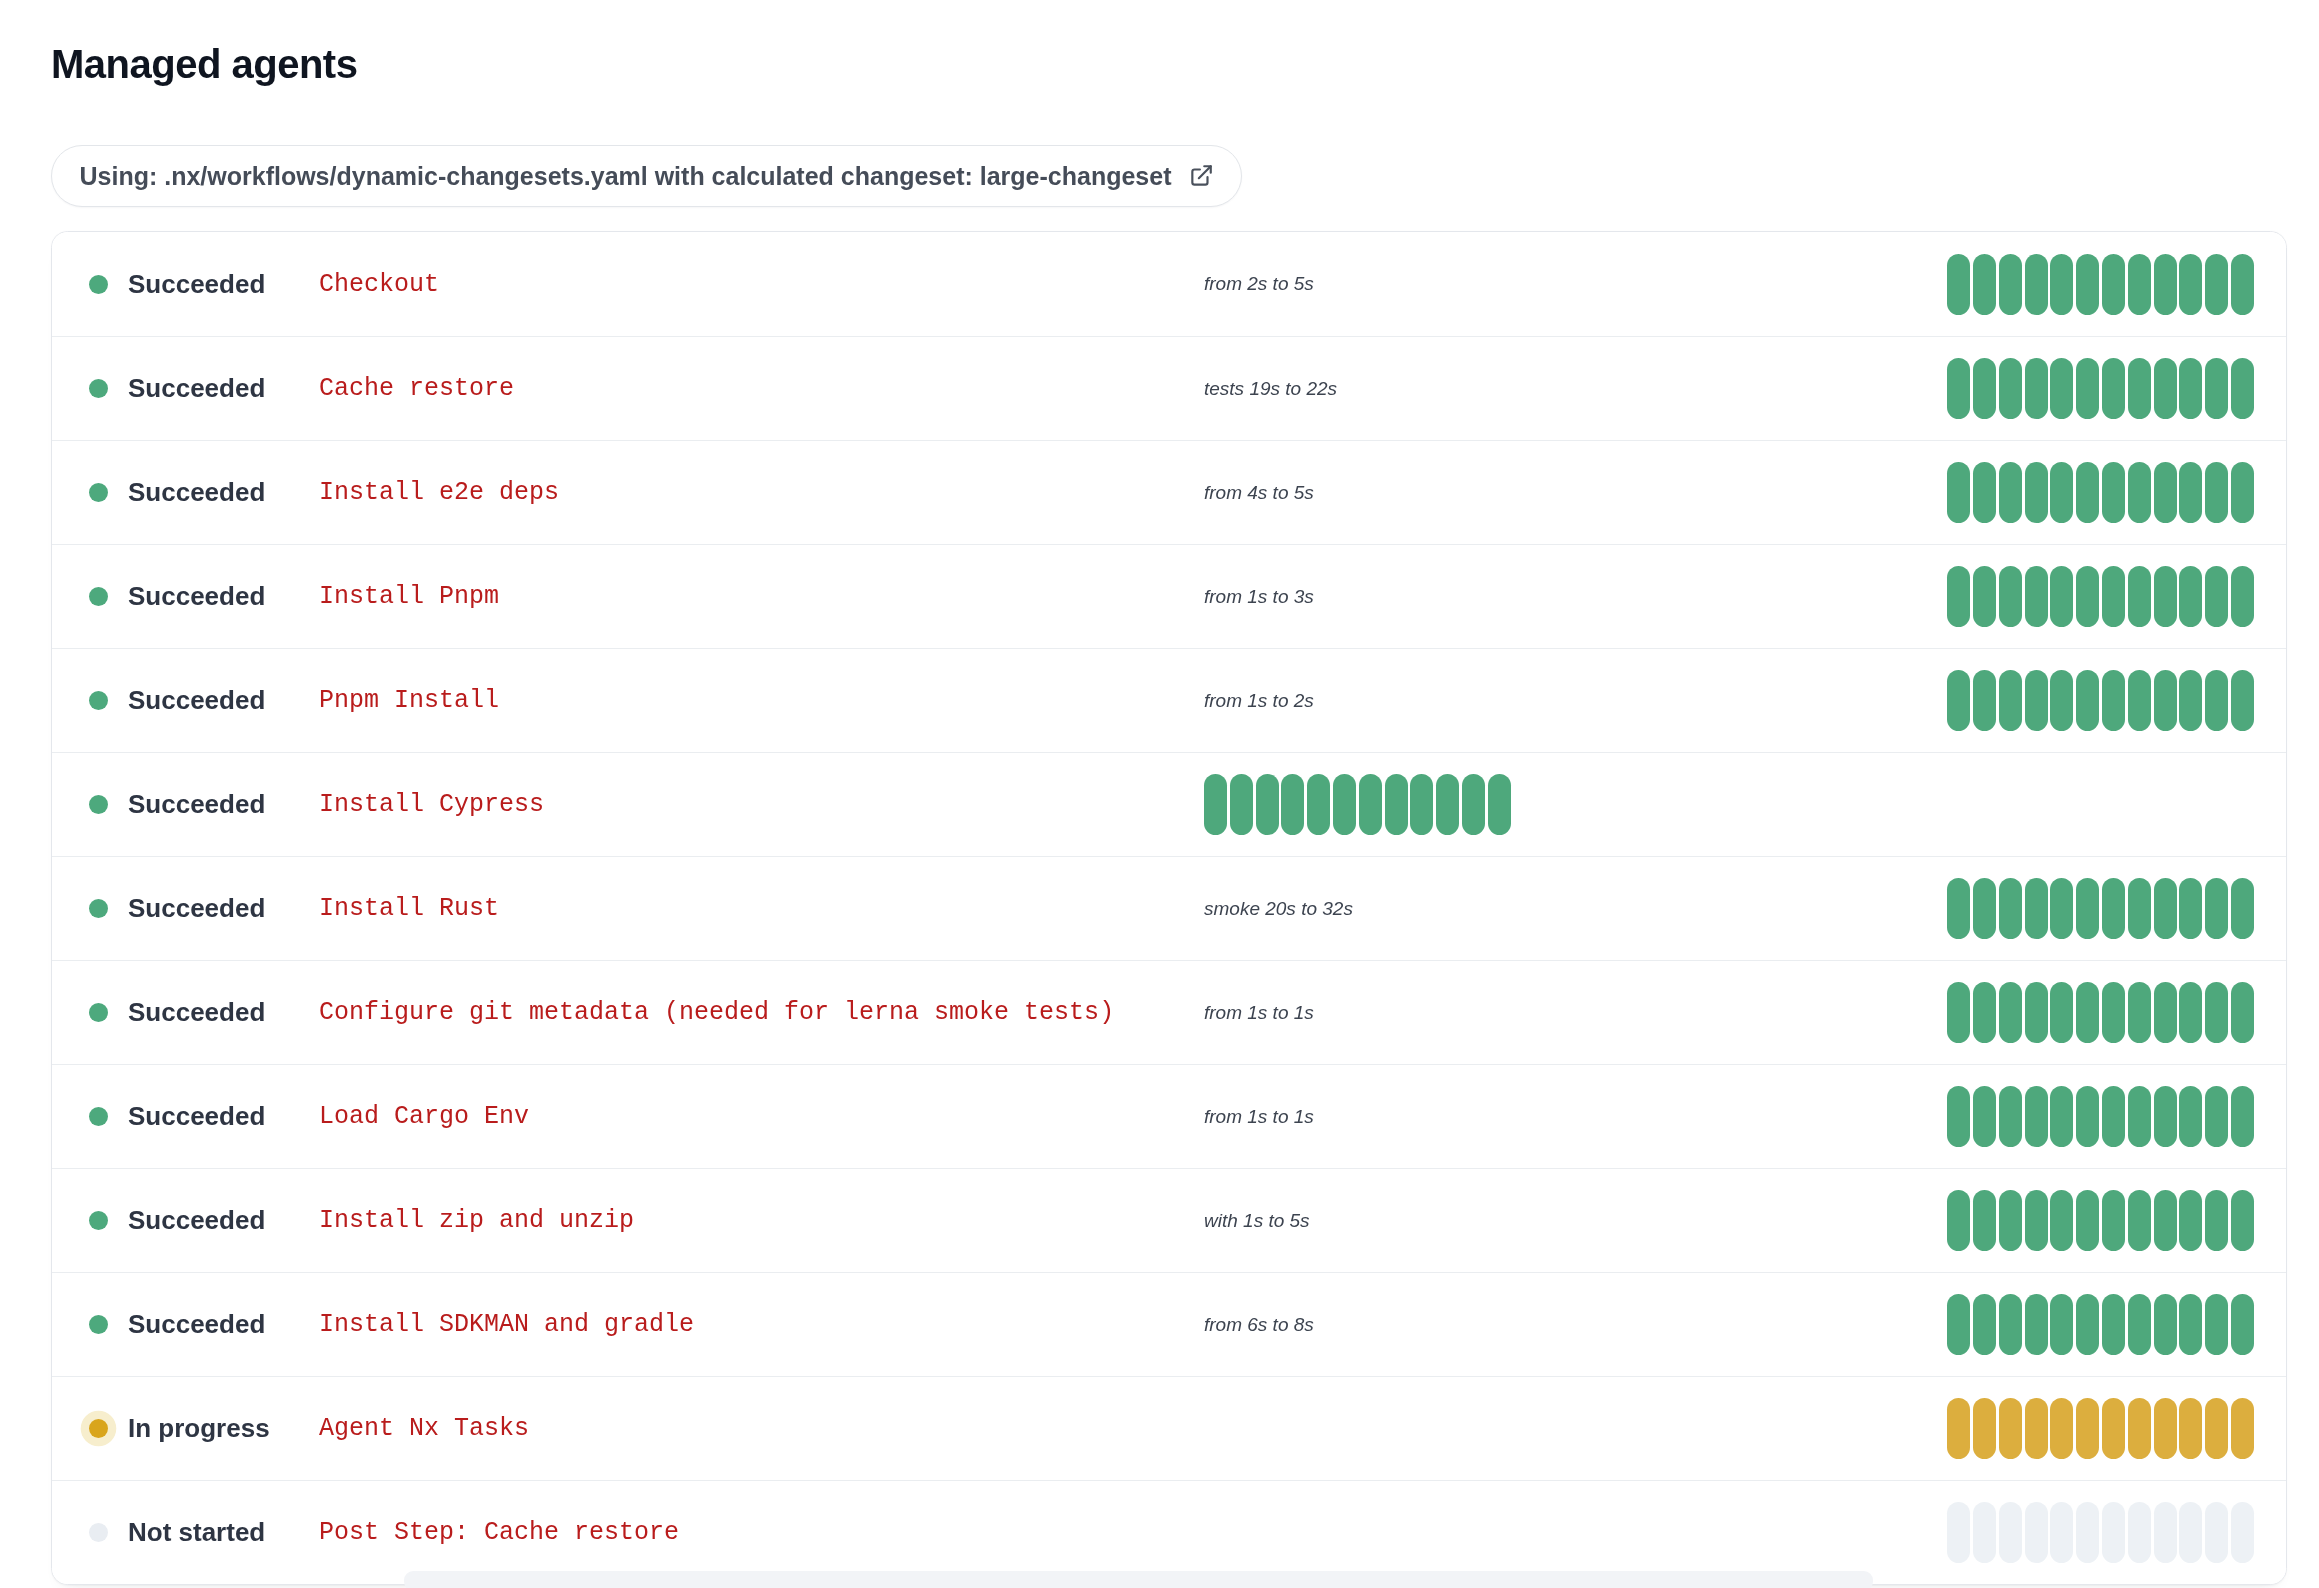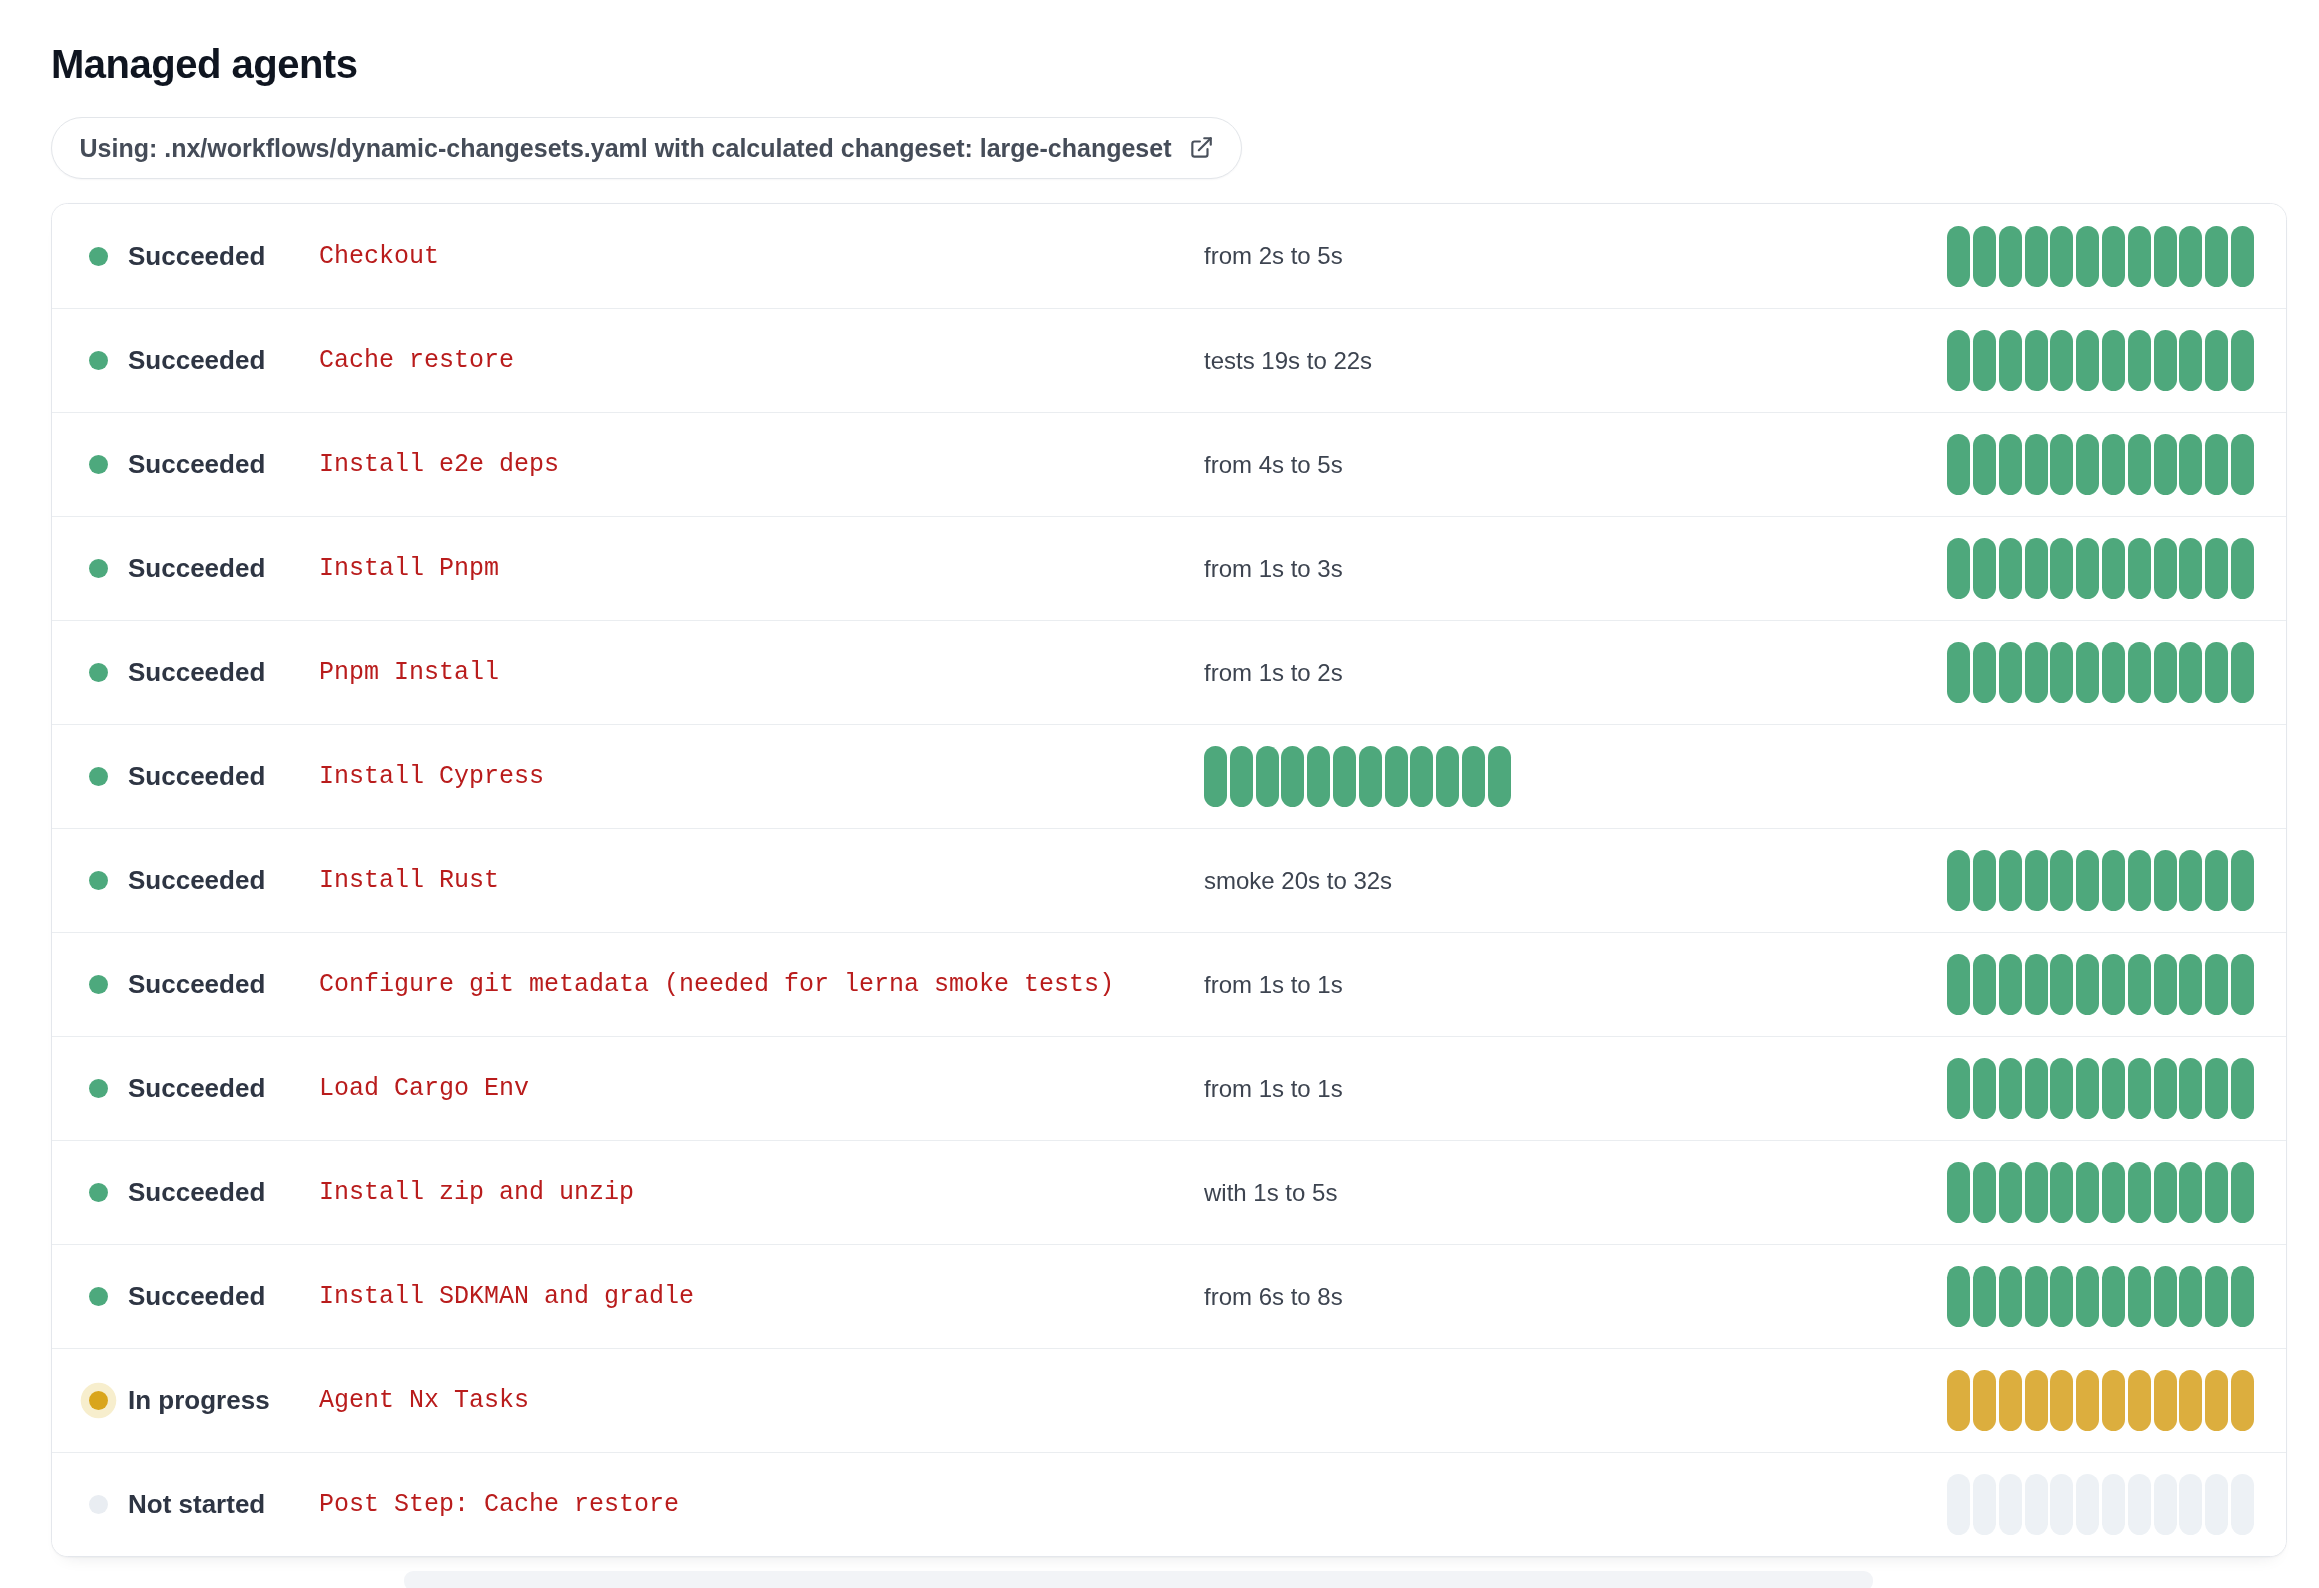--- a/index.html
+++ b/index.html
@@ -32,20 +32,21 @@
     padding: 0 27.5px;
     border: 0.9px solid #e3e6ea;
     border-radius: 33px;
     background: #ffffff;
     box-shadow: 0 0.9px 1.8px rgba(16,24,40,0.04);
     font-size: 25px;
     font-weight: 600;
     color: #454c58;
     margin-bottom: 24px;
     cursor: pointer;
+    margin-top: 28px;
   }
   .ext-icon { display: inline-flex; color: #4a515c; }
   .ext-icon svg { width: 26px; height: 26px; display: block; }
 
   .agents-card {
     border: 0.9px solid #e4e7ec;
     border-radius: 16.5px;
     background: #ffffff;
     overflow: hidden;
     box-shadow: 0 11px 18.4px -13px rgba(16,24,40,0.12), 0 0.9px 1.8px rgba(16,24,40,0.03);
@@ -75,21 +76,22 @@
   }
   .name {
     font-family: "Liberation Mono", "DejaVu Sans Mono", monospace;
     font-size: 25px;
     font-weight: 500;
     color: #b91c1c;
     white-space: nowrap;
     overflow: hidden;
   }
   .duration {
-    font-size: 24px;
+    font-size: 19px;
+    font-style: italic;
     font-weight: 500;
     color: #3d4450;
     white-space: nowrap;
   }
 
   .bars { display: flex; gap: 2.8px; }
   .bar { width: 23px; height: 61px; border-radius: 12px; }
   .row.succeeded  .bar { background: var(--succeeded-bar); }
   .row.in-progress .bar { background: var(--in-progress-bar); }
   .row.not-started .bar { background: var(--not-started-bar); }

